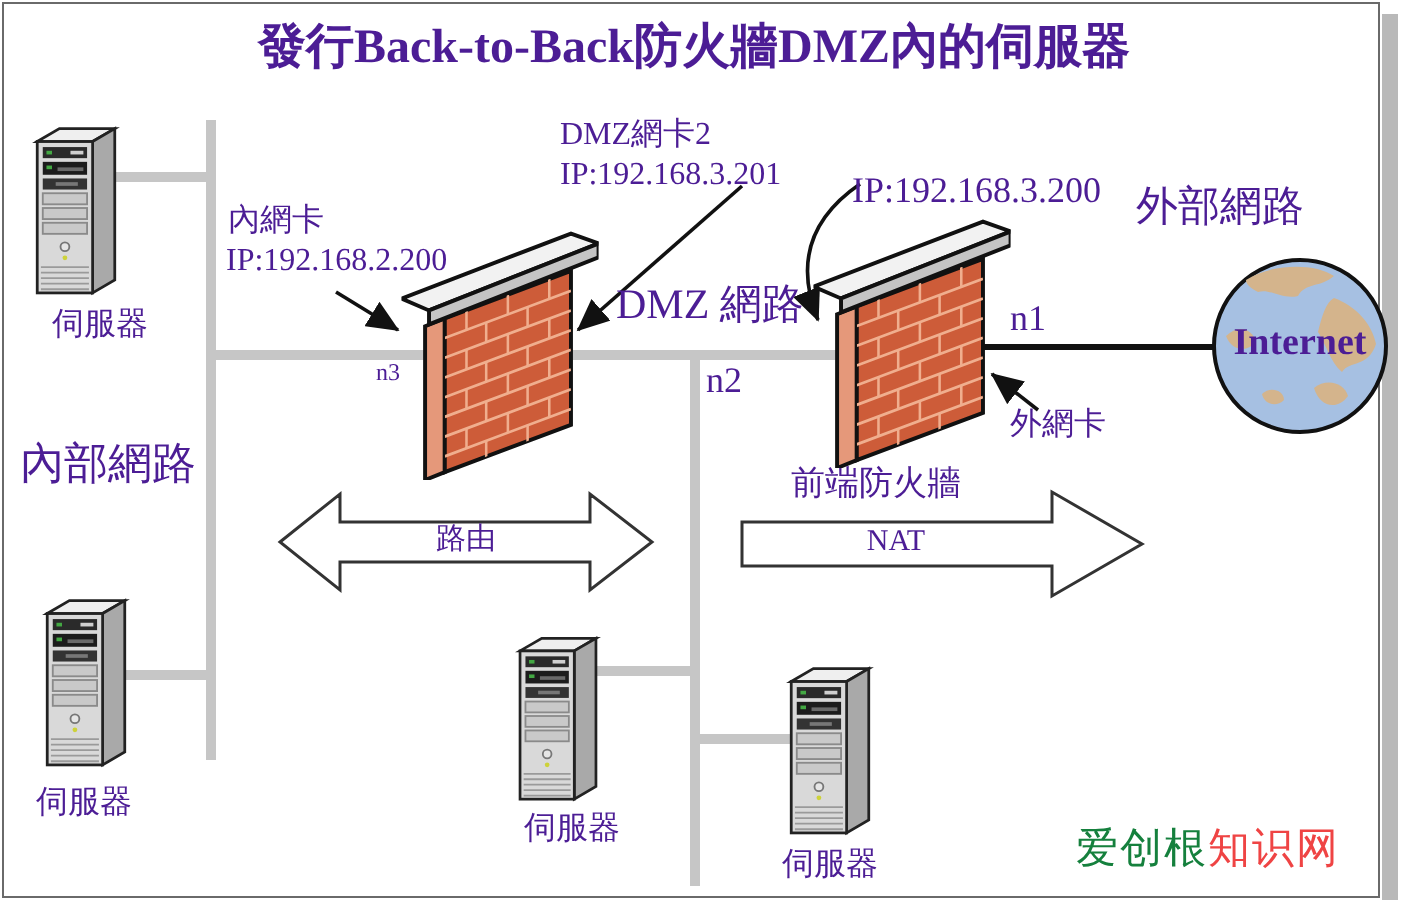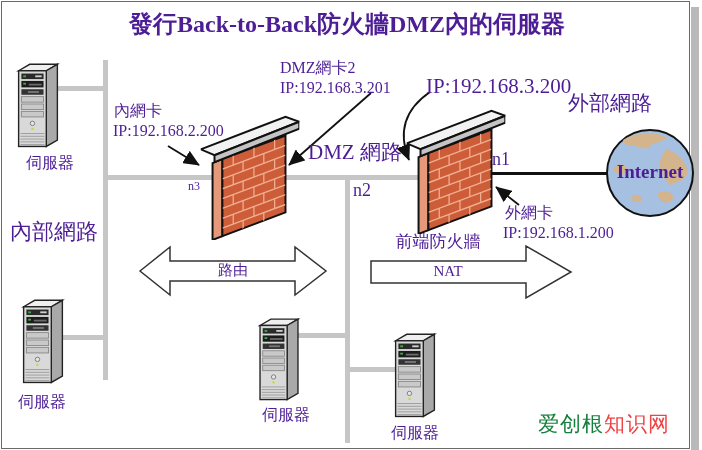--- a/index.html
+++ b/index.html
@@ -125,32 +125,31 @@
   </svg>
 
   <div class="lbl ctr" style="left:0;top:11px;width:694px;font-size:24px;font-weight:bold;">發行Back-to-Back防火牆DMZ內的伺服器</div>
 
   <div class="lbl" style="left:114px;top:102px;font-size:16px;">內網卡</div>
   <div class="lbl" style="left:113px;top:122px;font-size:16px;">IP:192.168.2.200</div>
 
   <div class="lbl" style="left:280px;top:59px;font-size:16px;">DMZ網卡2</div>
   <div class="lbl" style="left:280px;top:79px;font-size:16px;">IP:192.168.3.201</div>
 
-  <div class="lbl" style="left:426px;top:74px;font-size:21px;">IP:192.168.3.200</div>
+  <div class="lbl" style="left:426px;top:85px;font-size:18px;">IP:192.168.3.200</div>
 
   <div class="lbl" style="left:505px;top:204px;font-size:16px;">外網卡</div>
-  <div class="lbl" style="left:503px;top:224px;font-size:16px;">IP:192.168.1.200</div>
 
   <div class="lbl" style="left:10px;top:219px;font-size:22px;">內部網路</div>
   <div class="lbl" style="left:308px;top:140px;font-size:21px;">DMZ 網路</div>
   <div class="lbl" style="left:568px;top:91px;font-size:21px;">外部網路</div>
 
   <div class="lbl" style="left:188px;top:180px;font-size:12px;">n3</div>
   <div class="lbl" style="left:353px;top:180px;font-size:18px;">n2</div>
-  <div class="lbl" style="left:492px;top:149px;font-size:18px;">n1</div>
+  <div class="lbl" style="left:492px;top:149px;font-size:18px;padding-left:13px;">n1</div>
 
   <div class="lbl ctr" style="left:388px;top:232px;width:100px;font-size:17px;">前端防火牆</div>
 
   <div class="lbl ctr" style="left:203px;top:262px;width:60px;font-size:15px;">路由</div>
   <div class="lbl ctr" style="left:418px;top:263px;width:60px;font-size:15px;">NAT</div>
 
   <div class="lbl" style="left:26px;top:154px;font-size:16px;">伺服器</div>
   <div class="lbl" style="left:18px;top:393px;font-size:16px;">伺服器</div>
   <div class="lbl" style="left:262px;top:406px;font-size:16px;">伺服器</div>
   <div class="lbl" style="left:391px;top:424px;font-size:16px;">伺服器</div>

